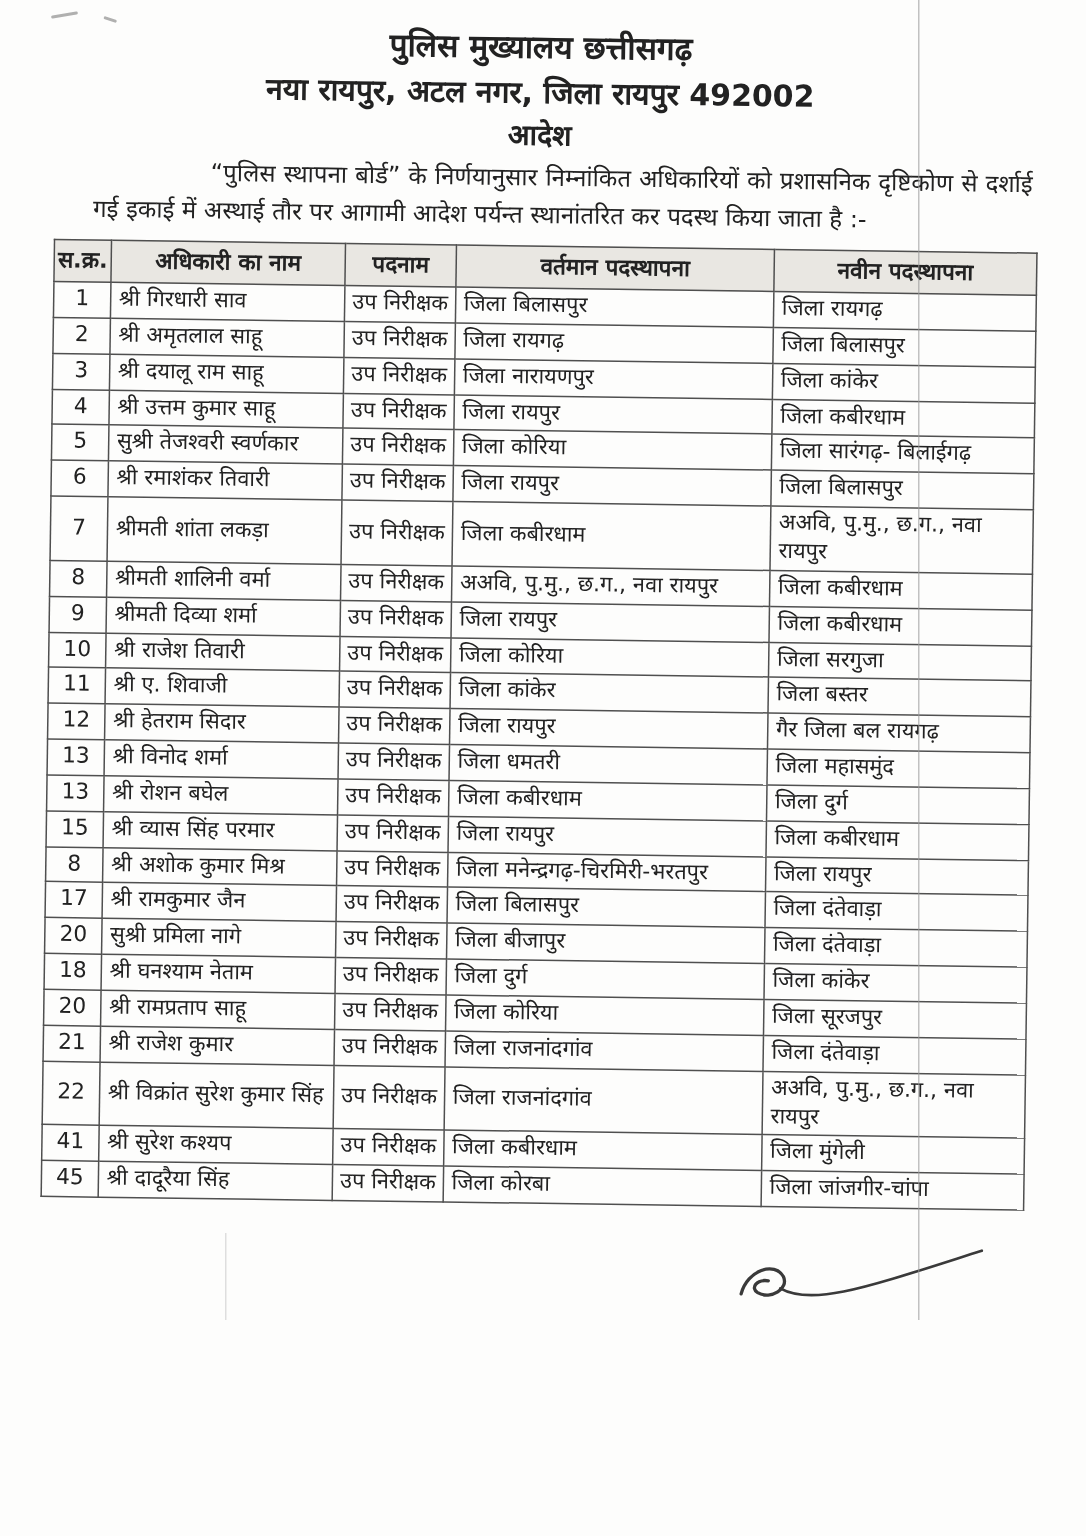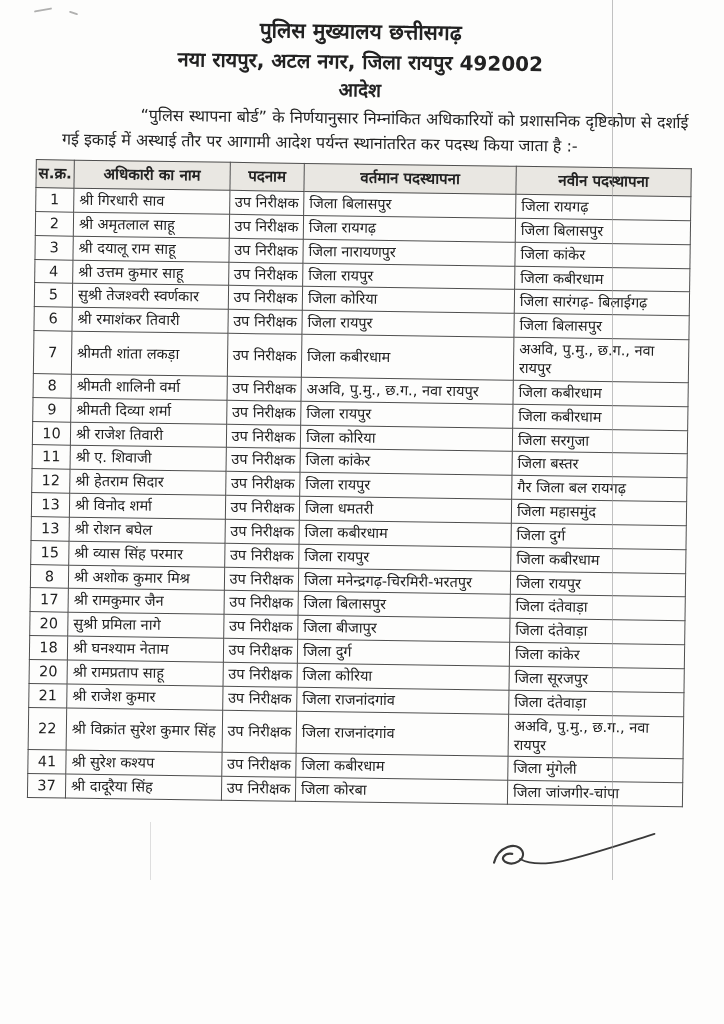--- a/index.html
+++ b/index.html
@@ -228,21 +228,21 @@
     <td class="c-new">अअवि, पु.मु., छ.ग., नवा रायपुर</td>
   </tr>
           <tr>
     <td class="c-sn">41</td>
     <td class="c-name">श्री सुरेश कश्यप</td>
     <td class="c-desg">उप निरीक्षक</td>
     <td class="c-cur">जिला कबीरधाम</td>
     <td class="c-new">जिला मुंगेली</td>
   </tr>
           <tr>
-    <td class="c-sn">37</td>
+    <td class="c-sn">45</td>
     <td class="c-name">श्री दादूरैया सिंह</td>
     <td class="c-desg">उप निरीक्षक</td>
     <td class="c-cur">जिला कोरबा</td>
     <td class="c-new">जिला जांजगीर-चांपा</td>
   </tr>
         </tbody>
     </table>
 
     <div class="sig">
       <svg class="sig-scribble" width="175" height="50" viewBox="0 0 175 50">

